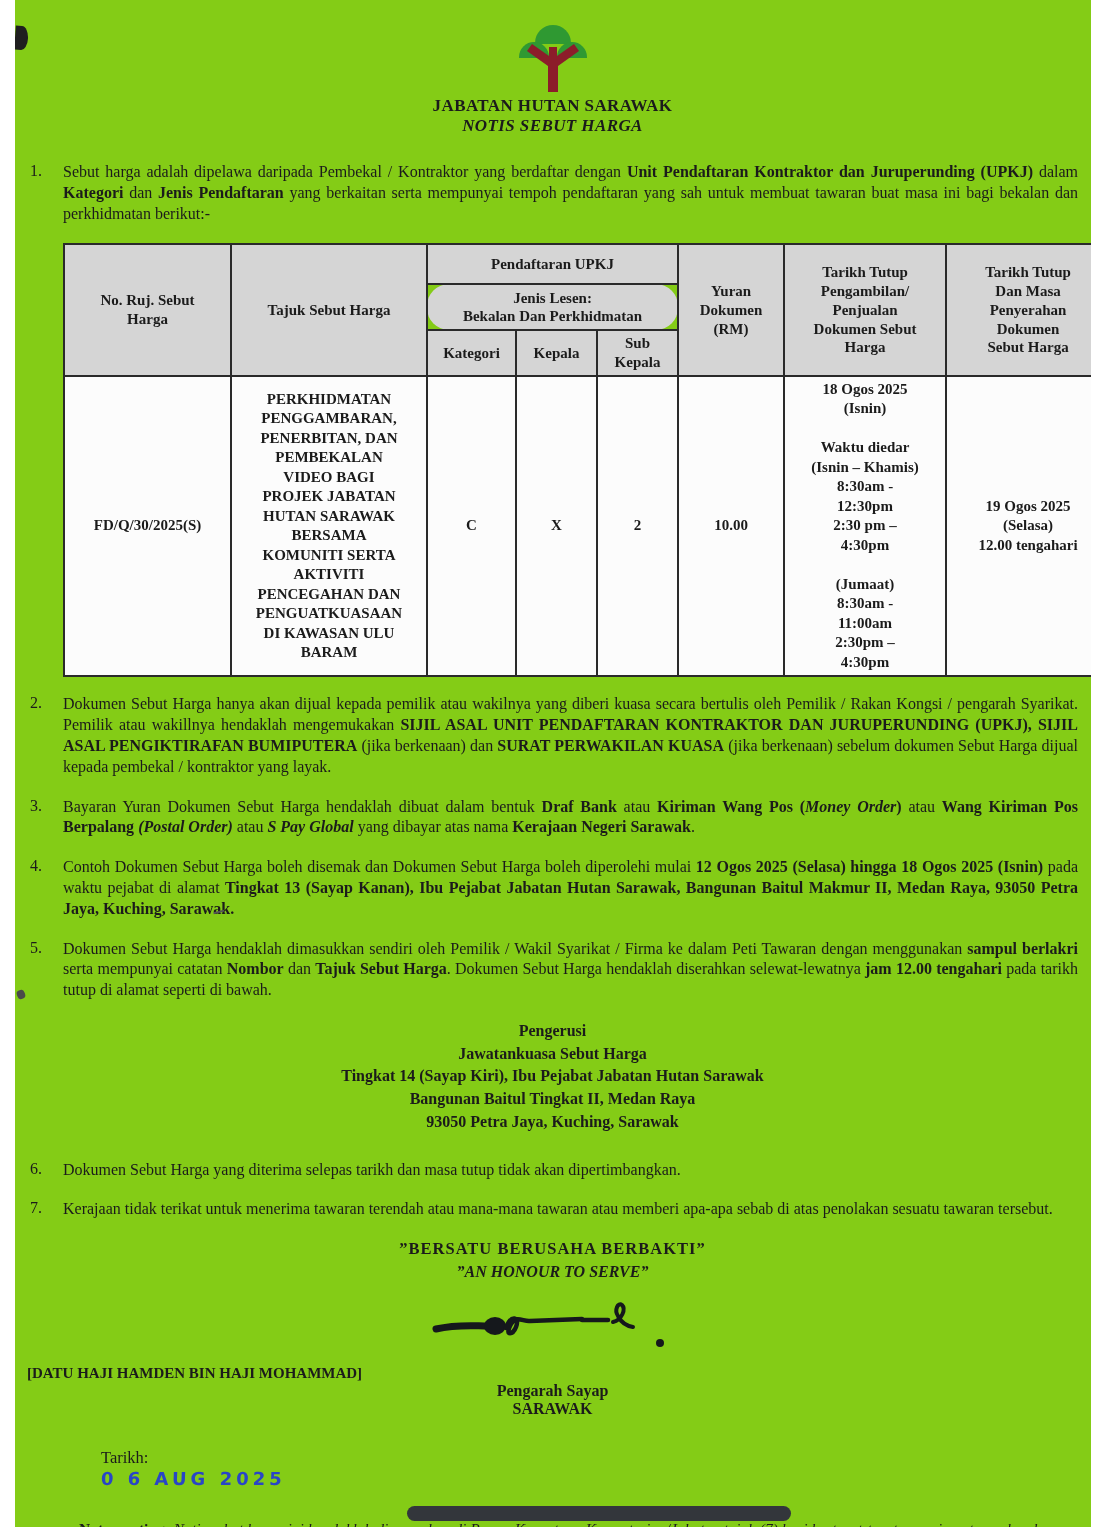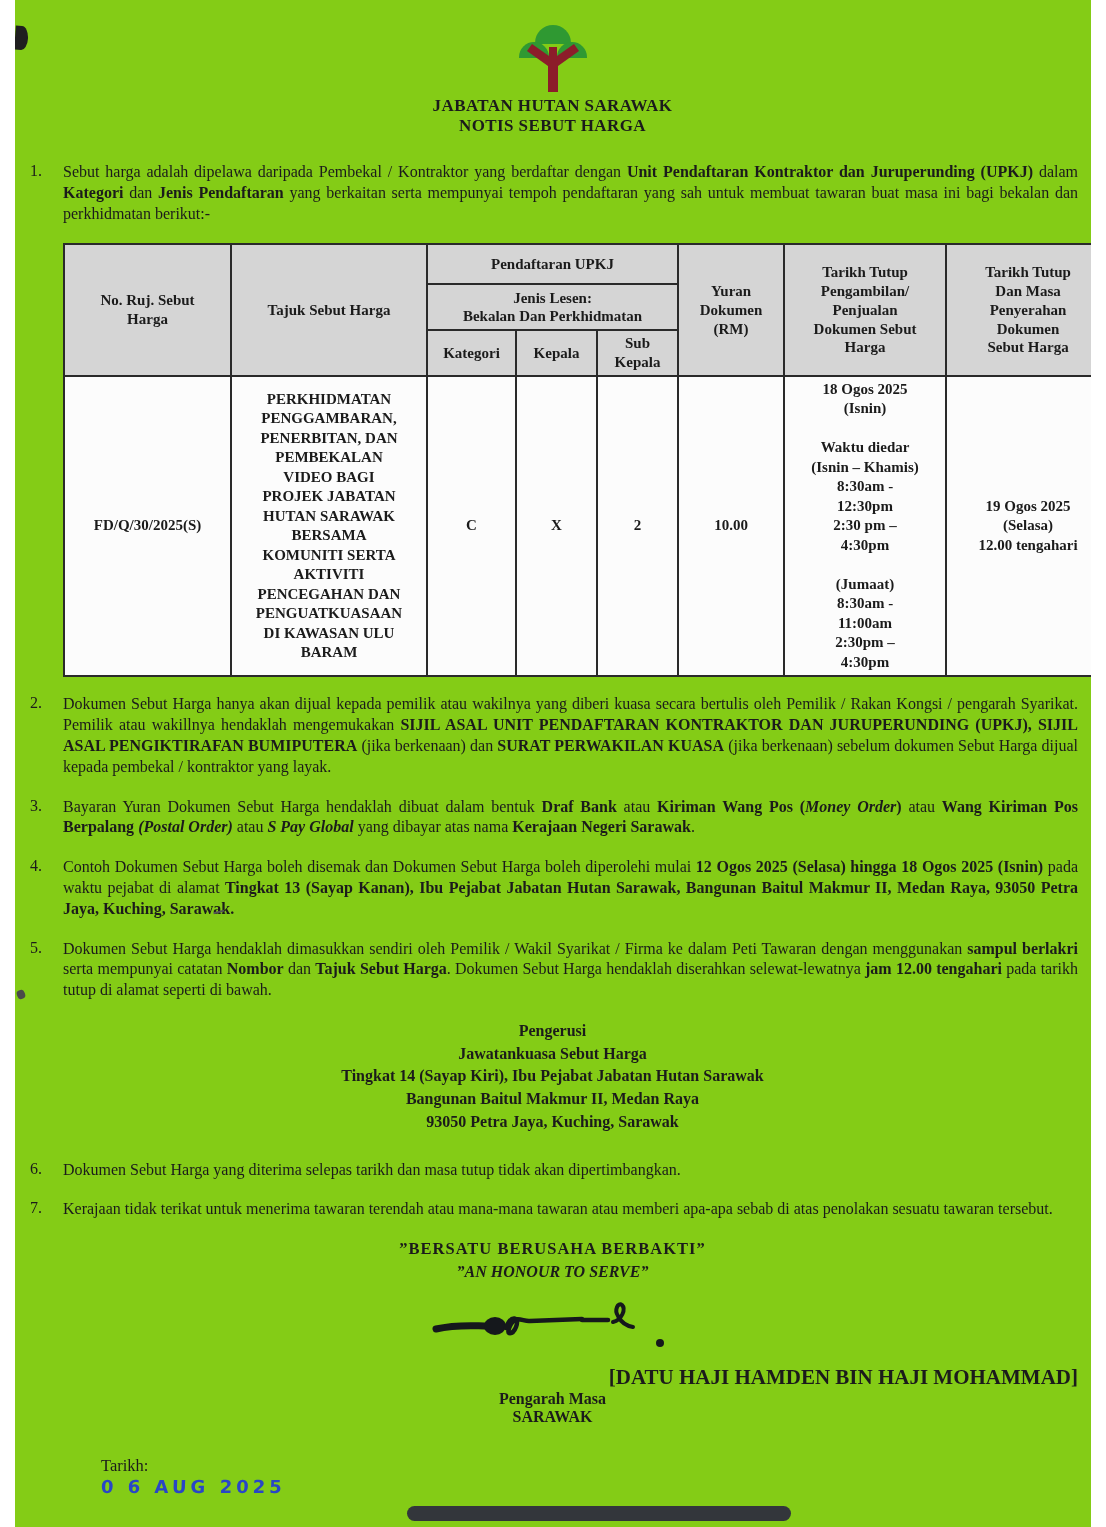--- a/index.html
+++ b/index.html
@@ -8,46 +8,46 @@
     position:relative; width:1076px; height:1527px; margin:0 auto;
     background:#84cc16; color:#1b1b1b; overflow:hidden;
     font-family:"Liberation Serif", serif;
   }
   .content { padding:12px 13px 0 12px; }
 
   
   .doc-header { text-align:center; }
   .logo-wrap { display:block; margin:2px auto 2px auto; width:86px; height:80px; }
   .org-title, .doc-title { font-weight:bold; font-size:17px; letter-spacing:.4px; }
-  .doc-title { margin-bottom:26px; }
+  .doc-title { margin-bottom:26px;font-style:italic; }
 
   
   .para { display:flex; margin:0 0 19px 0; }
   .para-num { width:36px; flex:none; font-size:16px; padding-left:3px; }
   .para-text { flex:1; font-size:16px; line-height:1.3; text-align:justify; }
   .para-text .b { font-weight:bold; }
   .para-text .i { font-style:italic; }
 
   
   table.tender { border-collapse:collapse; table-layout:fixed; width:1046px; margin:2px 0 17px 36px; }
   table.tender th, table.tender td {
     border:2px solid #2a2a2a; text-align:center; vertical-align:middle;
     white-space:pre-line; font-weight:bold; padding:3px 4px;
   }
   table.tender th { background:#d5d5d5; font-size:15px; line-height:1.25; }
   table.tender td { background:#fcfcfc; font-size:15px; line-height:1.3; }
-  tr.h1 th { height:40px; } tr.h2 th { height:46px; } tr.h3 th { height:38px; }
+  tr.h1 th { height:40px; } tr.h2 th { height:46px;border-radius:22px; } tr.h3 th { height:38px; }
   td.big-row { height:290px; }
 
   
   .address-block { text-align:center; font-weight:bold; font-size:16px; line-height:1.42; margin:4px 0 26px 0; }
   .motto1 { text-align:center; font-weight:bold; font-size:16.5px; letter-spacing:1px; margin-top:8px; }
   .motto2 { text-align:center; font-weight:bold; font-style:italic; font-size:16px; margin-top:4px; }
   .sig-wrap { text-align:center; margin-top:10px; height:74px; }
-  .sig-name { text-align:right; font-weight:bold; font-size:21px; }
+  .sig-name { text-align:left; font-weight:bold; font-size:15px; }
   .sig-title, .sig-org { text-align:center; font-weight:bold; font-size:16px; }
 
   
   .date-row { margin:30px 0 0 52px; display:flex; align-items:baseline;flex-direction:column; }
   .date-label { font-size:16.5px; }
   .date-stamp {
     margin-left:22px; font-family:"DejaVu Sans", sans-serif; font-weight:bold;
     font-size:18px; letter-spacing:4px; color:#2946c6; transform:skewX(-2deg);
   }
 
@@ -187,21 +187,21 @@
     </div>
     <div class="para">
       <div class="para-num">5.</div>
       <div class="para-text"><span class="">Dokumen Sebut Harga hendaklah dimasukkan sendiri oleh Pemilik / Wakil Syarikat / Firma ke dalam Peti Tawaran dengan menggunakan </span><span class="b ">sampul berlakri</span><span class=""> serta mempunyai catatan </span><span class="b ">Nombor</span><span class=""> dan </span><span class="b ">Tajuk Sebut Harga</span><span class="">. Dokumen Sebut Harga hendaklah diserahkan selewat-lewatnya </span><span class="b ">jam 12.00 tengahari</span><span class=""> pada tarikh tutup di alamat seperti di bawah.</span></div>
     </div>
 
     <div class="address-block">
       <div>Pengerusi</div>
       <div>Jawatankuasa Sebut Harga</div>
       <div>Tingkat 14 (Sayap Kiri), Ibu Pejabat Jabatan Hutan Sarawak</div>
-      <div>Bangunan Baitul Makmur II, Medan Raya</div>
+      <div>Bangunan Baitul Tingkat II, Medan Raya</div>
       <div>93050 Petra Jaya, Kuching, Sarawak</div>
     </div>
 
     <div class="para">
       <div class="para-num">6.</div>
       <div class="para-text"><span class="">Dokumen Sebut Harga yang diterima selepas tarikh dan masa tutup tidak akan dipertimbangkan.</span></div>
     </div>
     <div class="para">
       <div class="para-num">7.</div>
       <div class="para-text"><span class="">Kerajaan tidak terikat untuk menerima tawaran terendah atau mana-mana tawaran atau memberi apa-apa sebab di atas penolakan sesuatu tawaran tersebut.</span></div>
@@ -216,21 +216,21 @@
         <ellipse cx="67" cy="35" rx="11" ry="9" fill="#15181c"></ellipse>
         <path d="M78 37 c 5 -14 14 -11 10 -1 c -3 8 -11 9 -6 -1 c 5 -12 13 -4 20 -5 l 52 -2" stroke="#15181c" stroke-width="4.5" fill="none" stroke-linecap="round"></path>
         <path d="M154 29 l 26 0" stroke="#15181c" stroke-width="4.5" fill="none" stroke-linecap="round"></path>
         <path d="M185 31 c 9 -2 13 -13 9 -17 c -4 -3 -8 5 -4 11 c 3 6 9 10 15 11" stroke="#15181c" stroke-width="4" fill="none" stroke-linecap="round"></path>
         <circle cx="232" cy="52" r="4" fill="#15181c"></circle>
       </svg>
       <div></div>
     </div>
 
     <div class="sig-name">[DATU HAJI HAMDEN BIN HAJI MOHAMMAD]</div>
-    <div class="sig-title">Pengarah Masa</div>
+    <div class="sig-title">Pengarah Sayap</div>
     <div class="sig-org">SARAWAK</div>
 
     <div class="date-row">
       <span class="date-label">Tarikh:</span>
       <span class="date-stamp">0 6  AUG  2025</span>
     </div>
 
     <div class="note">
       <span class="lbl">Nota penting:</span><span class="txt">  Notis sebut harga ini hendaklah dipamerkan di Papan Kenyataan Kementerian/Jabatan tujuh (7) hari berturut-turut sepanjang tempoh pelawaan sebut harga.</span>
     </div>

